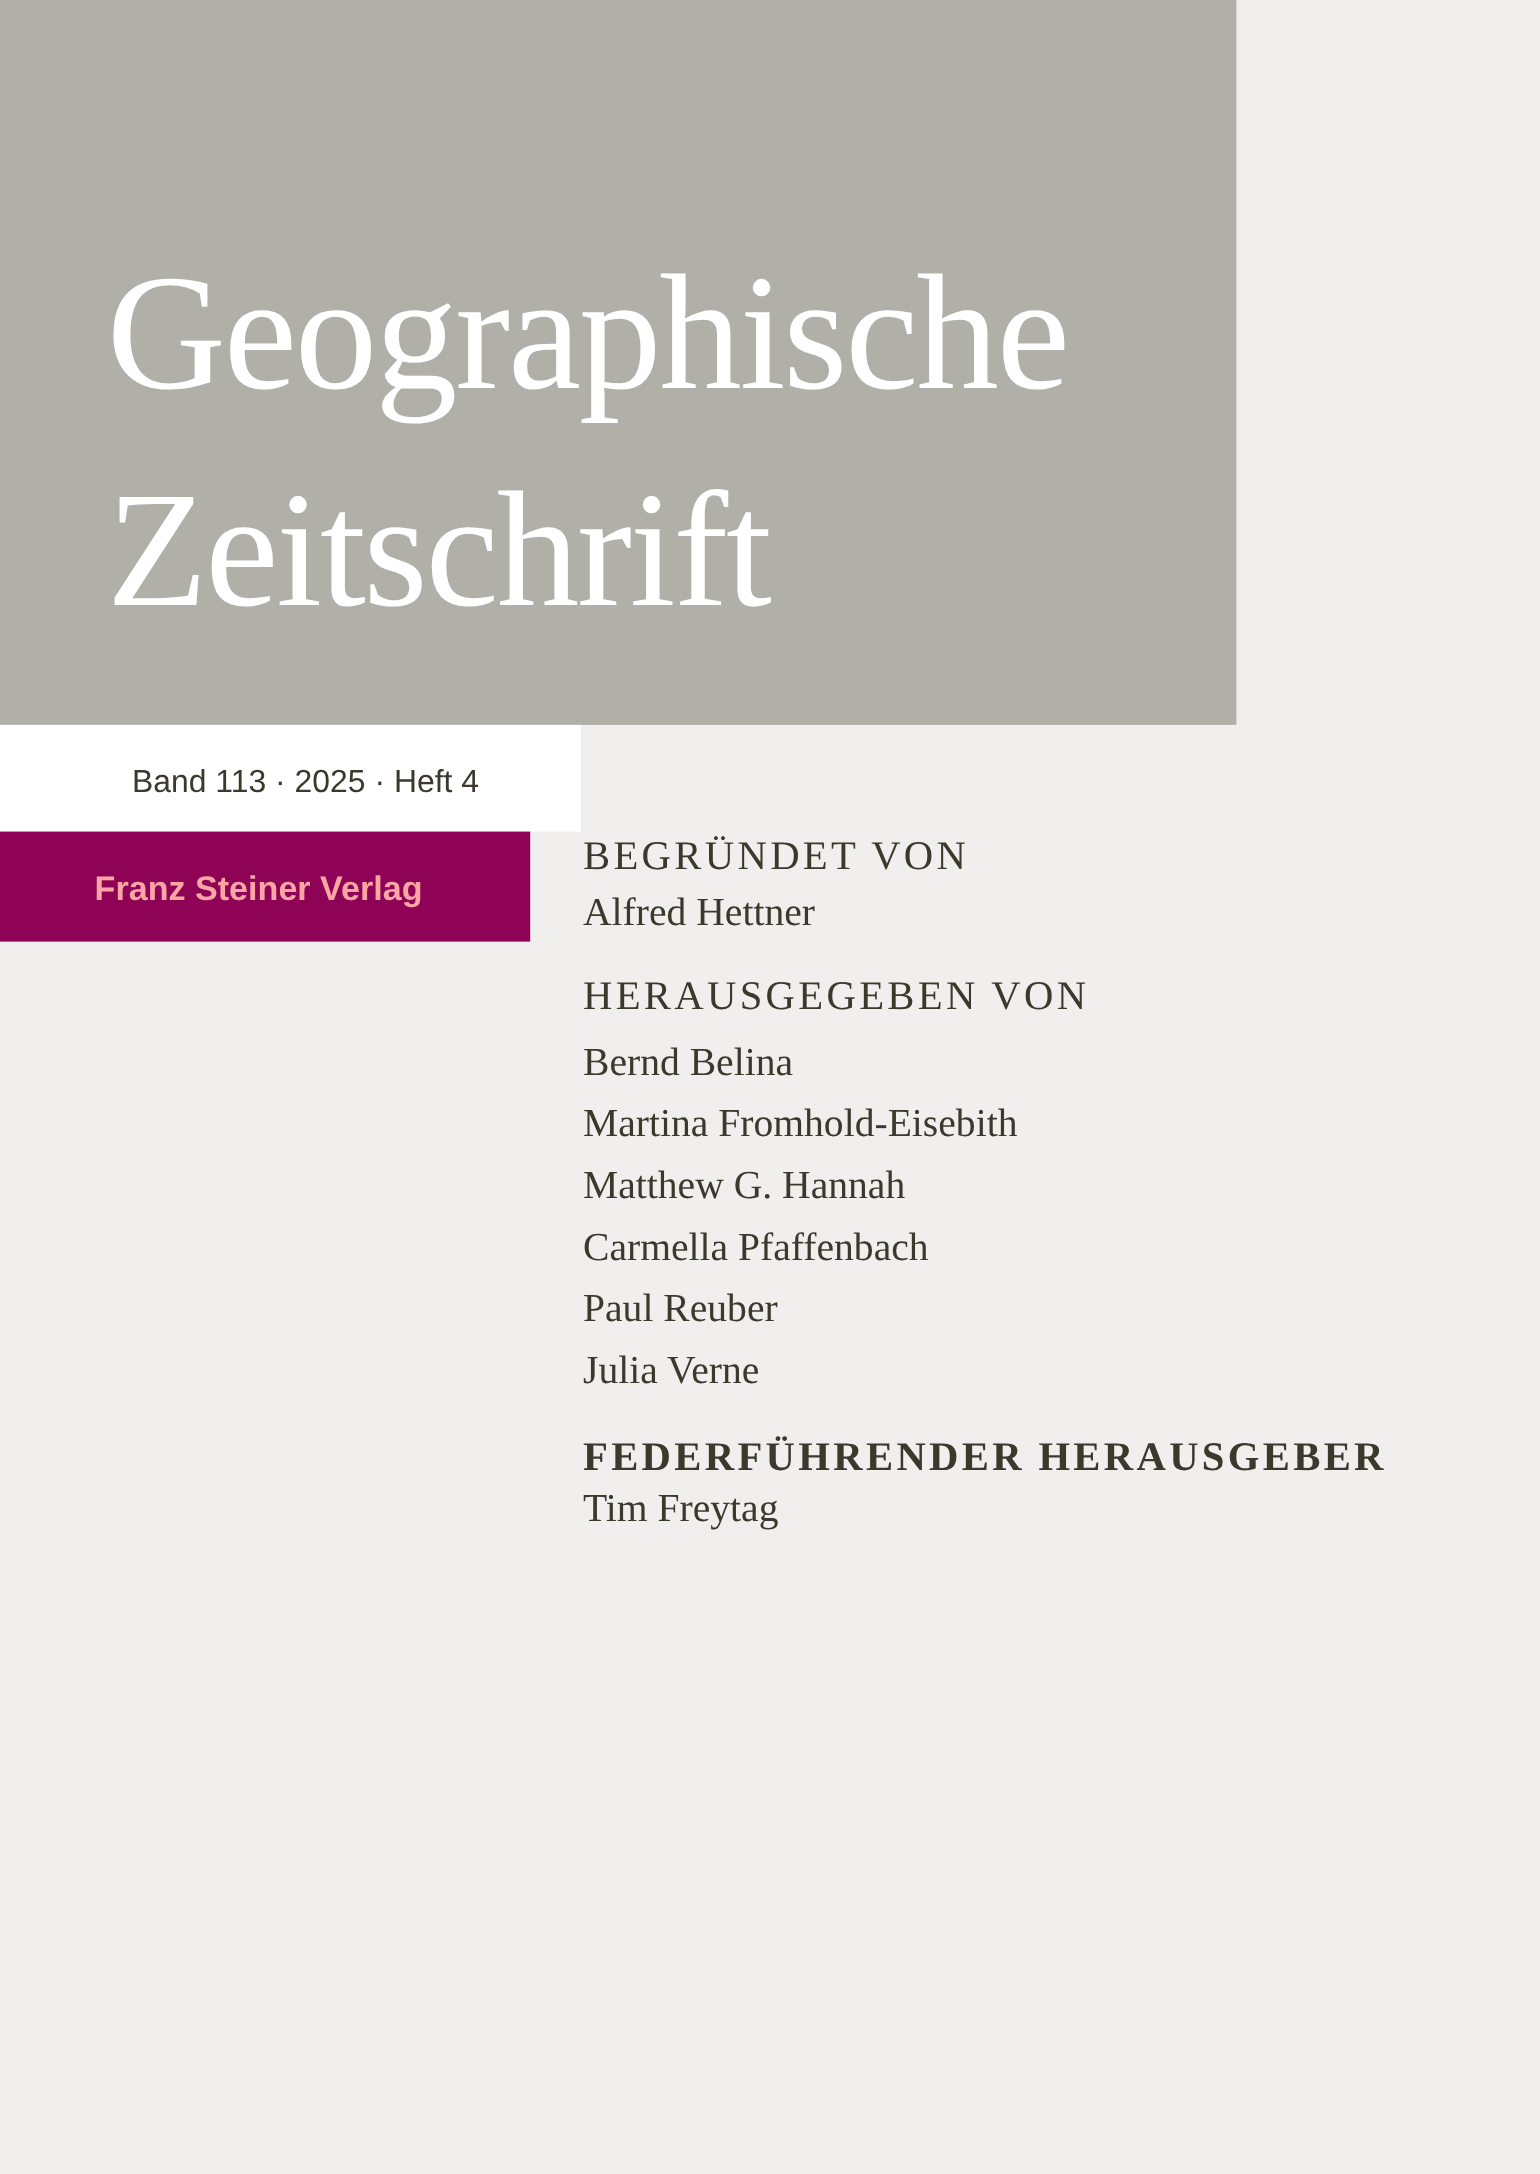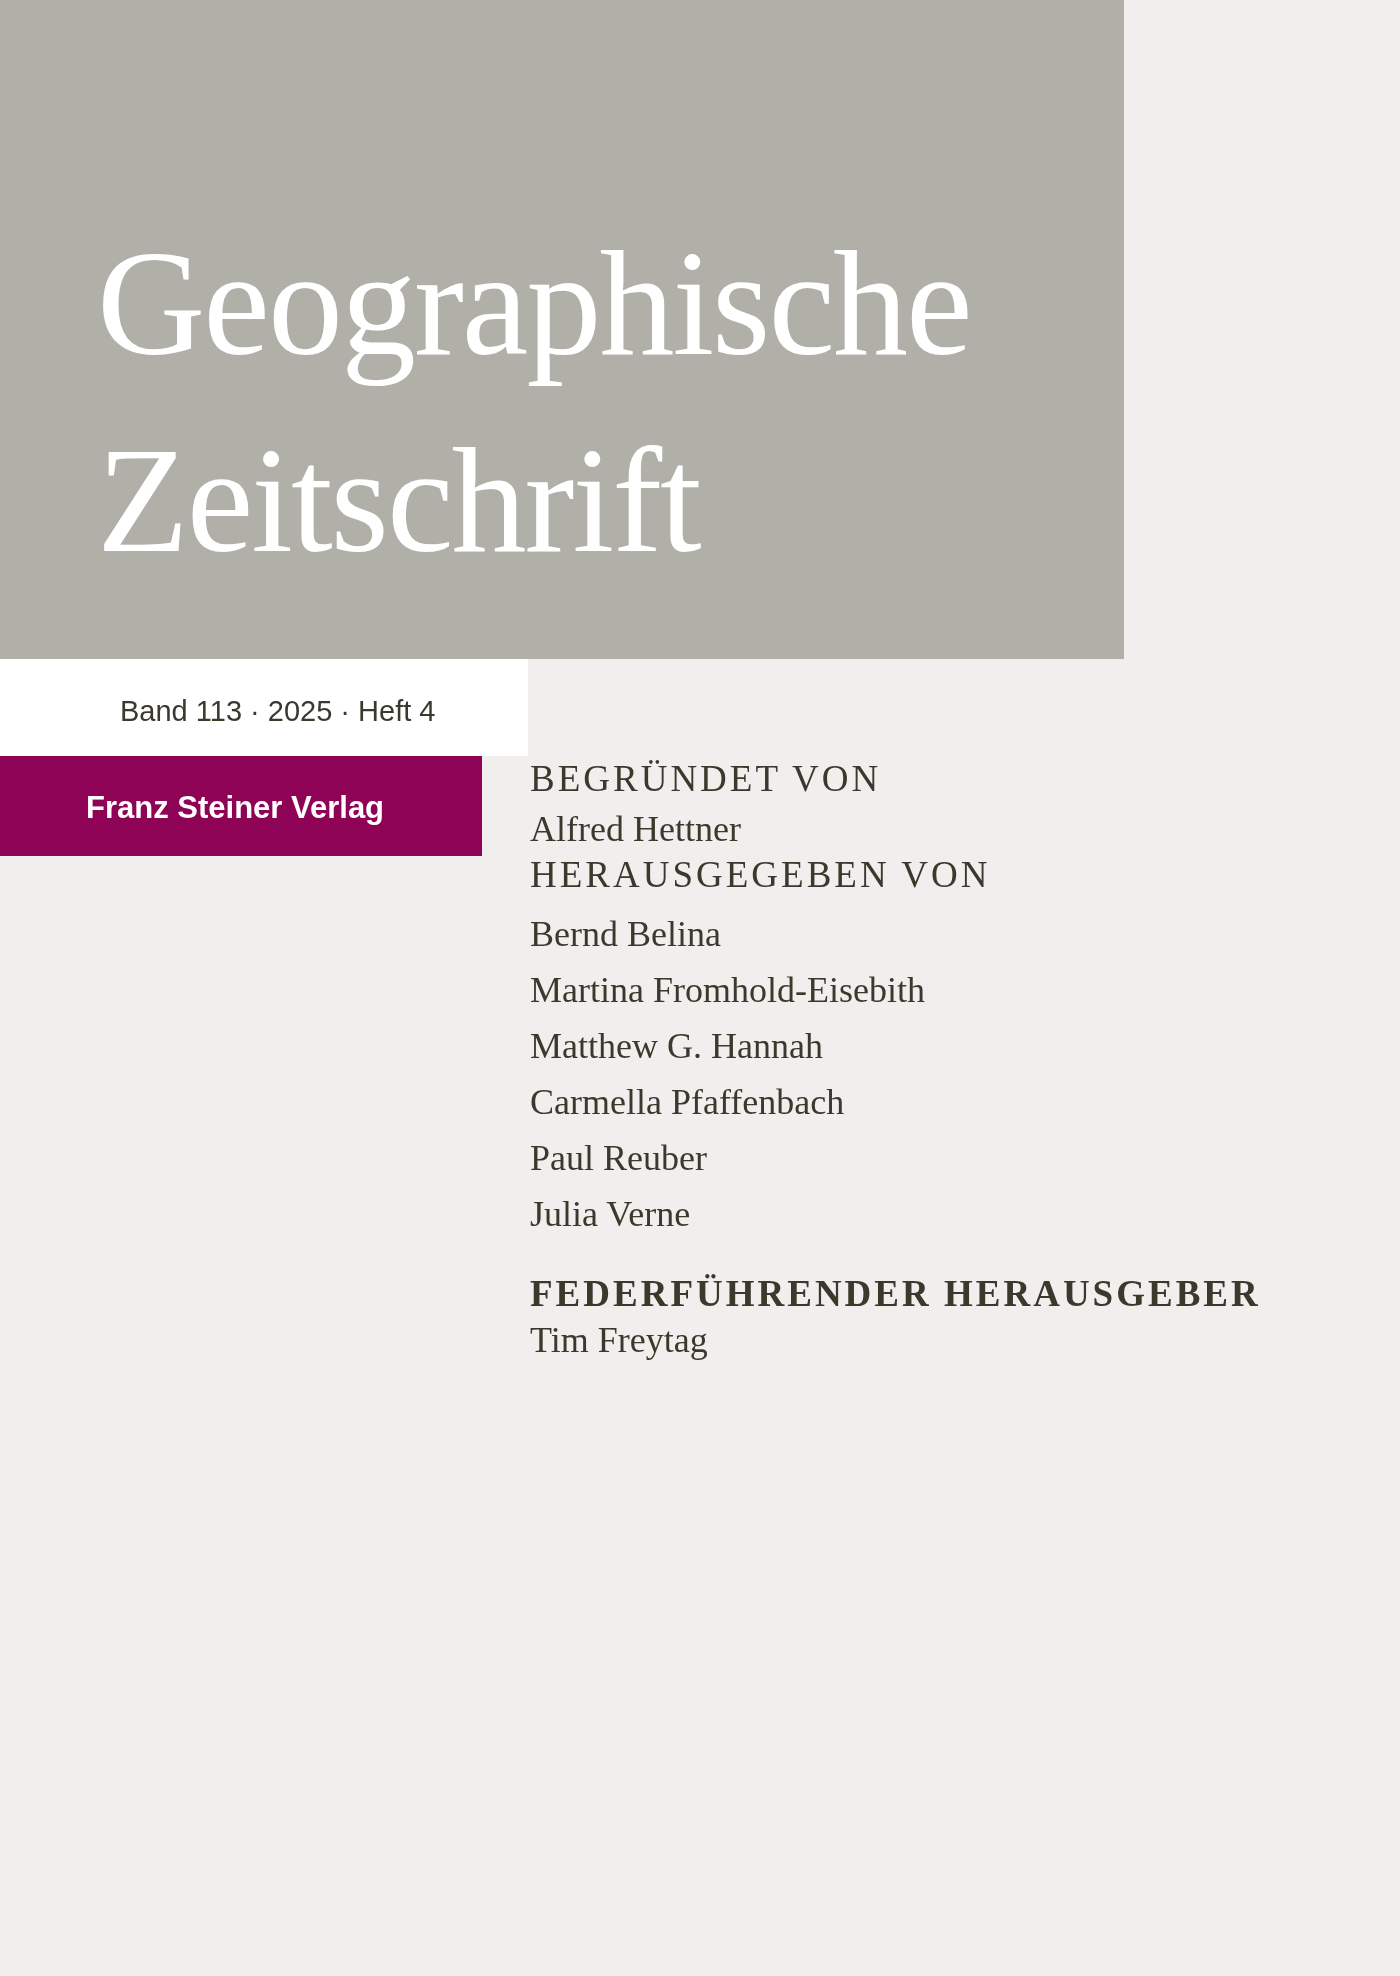--- a/index.html
+++ b/index.html
@@ -60,21 +60,21 @@
     background: #8E0355;
     display: flex;
     align-items: center;
     padding-left: 86px;
     box-sizing: border-box;
   }
   .publisher-text {
     font-family: "Liberation Sans", sans-serif;
     font-weight: bold;
     font-size: 31px;
-    color: #ffffff;
+    color: #fca5a5;
     padding-top: 4px;
   }
   
   .right-col {
     position: absolute;
     top: 659px;
     left: 530px;
     width: 820px;
     color: #3B392C;
   }
@@ -82,21 +82,21 @@
     font-size: 37px;
     line-height: 36px;
     letter-spacing: 3px;
   }
   .name-line {
     font-size: 36px;
     line-height: 56px;
   }
   .founded-label  { margin-top: 102px; }
   .founded-name   { margin-top: 4px; }
-  .editors-label  { }
+  .editors-label  { margin-top: 31px; }
   .editors-list   { margin-top: 13px; }
   .lead-label     { margin-top: 34px; font-weight: bold; }
   .lead-name      { margin-top: 0; }
 </style>
 </head>
 <body>
 
 <div class="cover">
 
   <div class="masthead">

